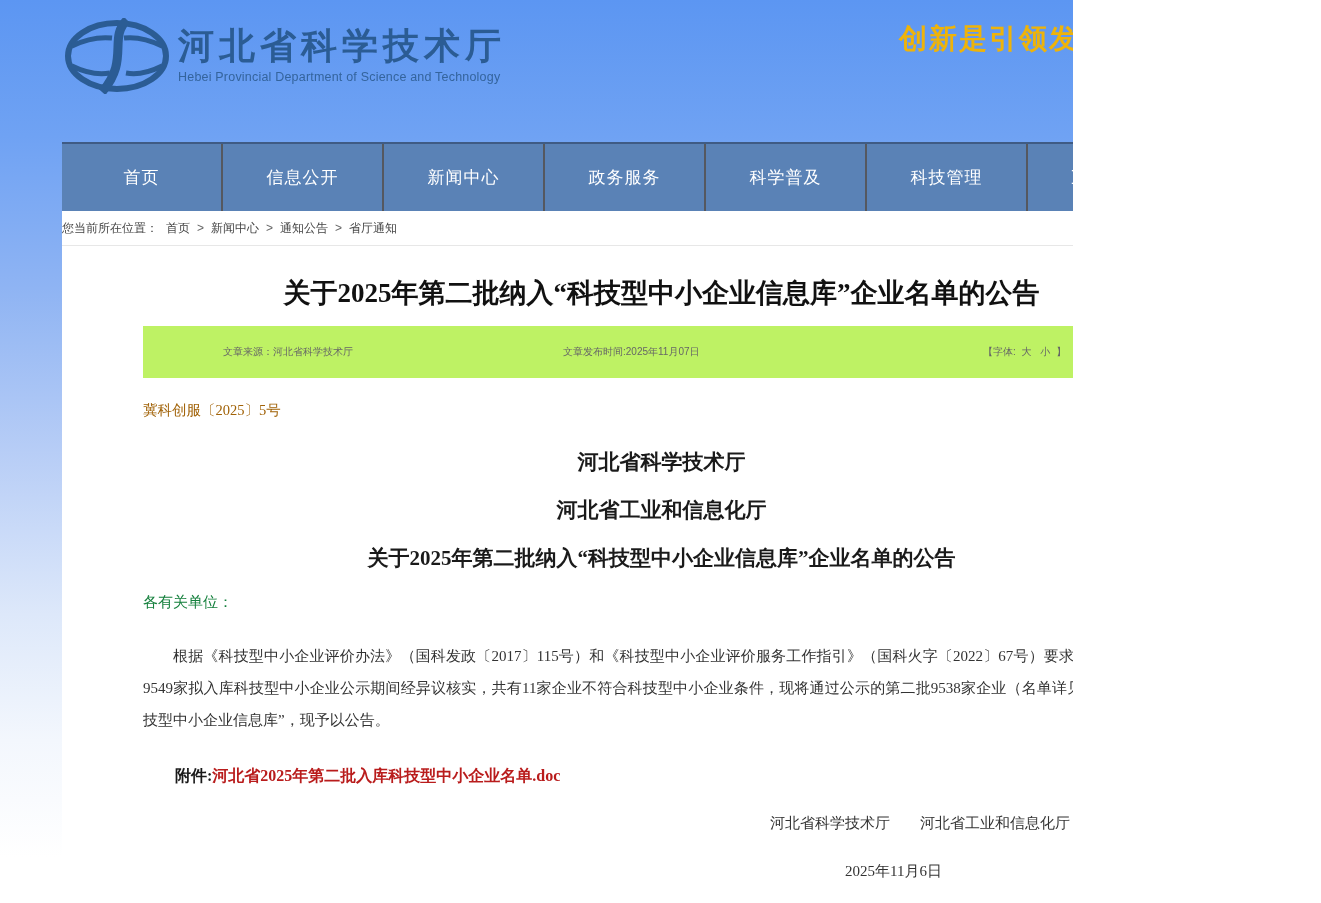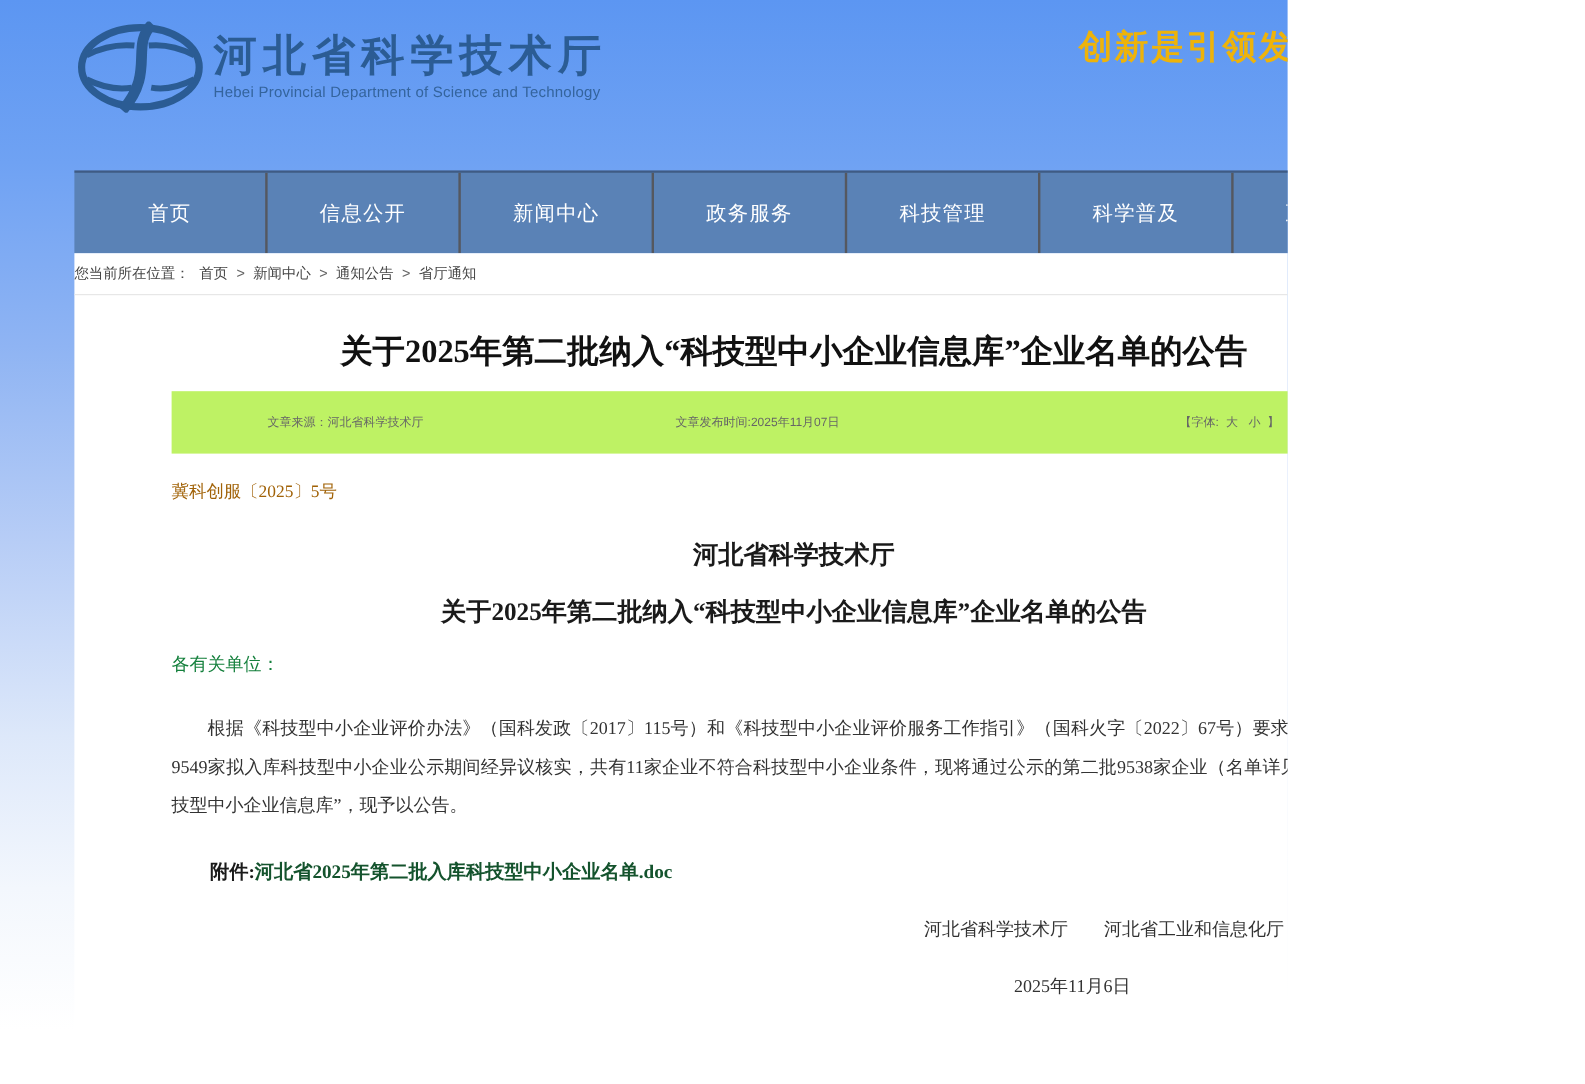--- a/index.html
+++ b/index.html
@@ -37,21 +37,21 @@
   .meta-font span{position:static;transform:none;}
   .font-btn{color:#666;text-decoration:none;cursor:pointer;margin:0 3px;}
   .doc-number{margin-top:22px !important;text-align:left;font-size:14.5px;color:#a16207;line-height:20px;}
   .org{text-align:center;font-weight:bold;color:#1a1a1a;font-size:21px;line-height:28px;}
   .org1{margin-top:28px !important;}
   .org2{margin-top:20px !important;}
   .subtitle{margin-top:20px !important;}
   .salutation{margin-top:18px !important;font-size:15px;color:#15803d;line-height:24px;}
   .body-para{margin-top:26px !important;font-size:15px;color:#333;line-height:32px;text-indent:2em;text-align:justify;}
   .attachment{margin-top:28px !important;font-size:16px;line-height:24px;color:#1a1a1a;text-indent:2em;font-weight:bold;}
-  .attachment-link{color:#14532d;text-decoration:none;cursor:pointer;}
+  .attachment-link{color:#b91c1c;text-decoration:none;cursor:pointer;}
   .signature{margin-top:24px !important;text-align:right;padding-right:110px;font-size:15px;color:#333;line-height:22px;}
   .sign-date{margin-top:26px !important;text-align:right;padding-right:238px;font-size:15px;color:#333;line-height:22px;}
 </style>
 </head>
 <body>
 
 <div class="page">
 
   <header class="header">
     <a class="brand">
@@ -69,22 +69,22 @@
       </span>
     </a>
     <div class="slogan">创新是引领发展的第一动力</div>
   </header>
 
   <nav class="mainnav">
     <a class="nav-item">首页</a>
     <a class="nav-item">信息公开</a>
     <a class="nav-item">新闻中心</a>
     <a class="nav-item">政务服务</a>
+    <a class="nav-item">科学普及</a>
     <a class="nav-item">科技管理</a>
-    <a class="nav-item">科学普及</a>
     <a class="nav-item">互动交流</a>
     <div class="nav-filler"></div>
   </nav>
 
   <main class="content">
 
     <div class="breadcrumb">
       <span class="bc-prefix">您当前所在位置：</span>
       <a class="bc-link">首页</a>
       <span class="bc-sep">&gt;</span>
@@ -104,20 +104,21 @@
         <span class="meta-font">
           <span>【字体:</span>
           <a class="font-btn">大</a>
           <a class="font-btn">小</a>
           <span>】</span>
         </span>
       </div>
 
       <p class="doc-number">冀科创服〔2025〕5号</p>
       <p class="org org1">河北省科学技术厅</p>
+      <p class="org org2">河北省工业和信息化厅</p>
       <p class="org subtitle">关于2025年第二批纳入“科技型中小企业信息库”企业名单的公告</p>
 
       <p class="salutation">各有关单位：</p>
       <p class="body-para">根据《科技型中小企业评价办法》（国科发政〔2017〕115号）和《科技型中小企业评价服务工作指引》（国科火字〔2022〕67号）要求，2025年第二批9549家拟入库科技型中小企业公示期间经异议核实，共有11家企业不符合科技型中小企业条件，现将通过公示的第二批9538家企业（名单详见附件）纳入“科技型中小企业信息库”，现予以公告。</p>
 
       <p class="attachment">
         <span>附件:</span><a class="attachment-link">河北省2025年第二批入库科技型中小企业名单.doc</a>
       </p>
 
       <p class="signature">河北省科学技术厅　　河北省工业和信息化厅</p>

